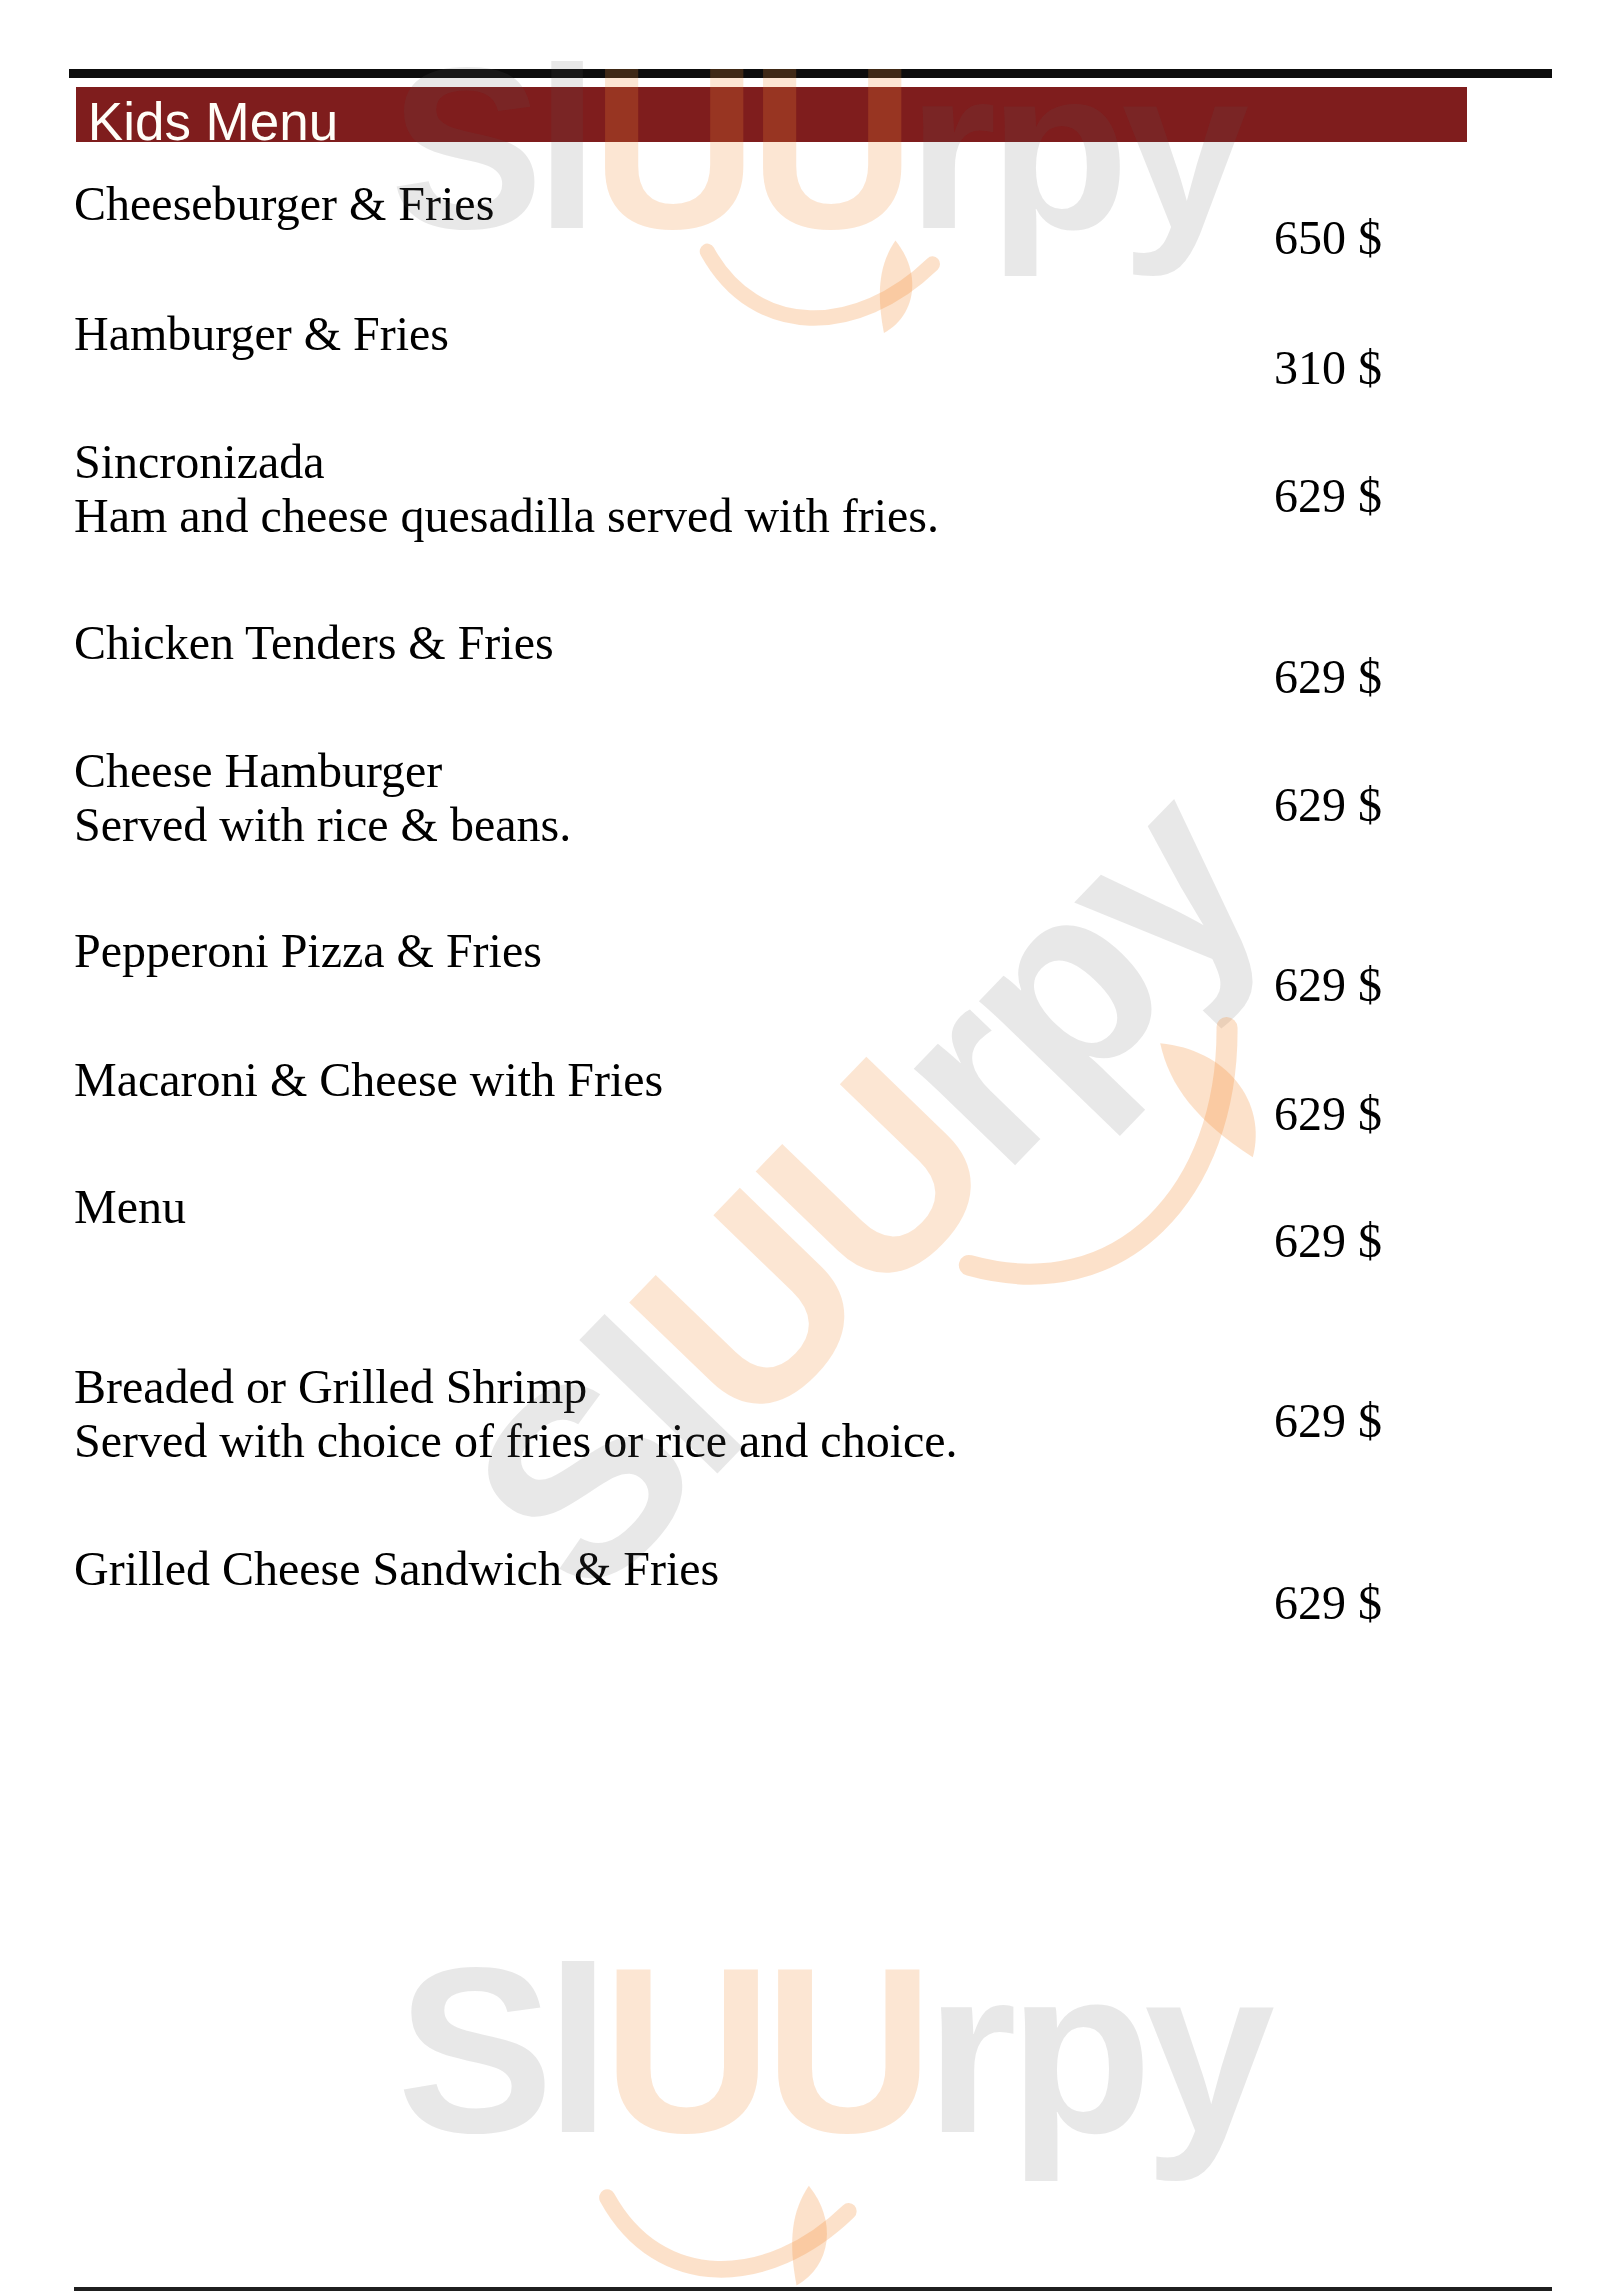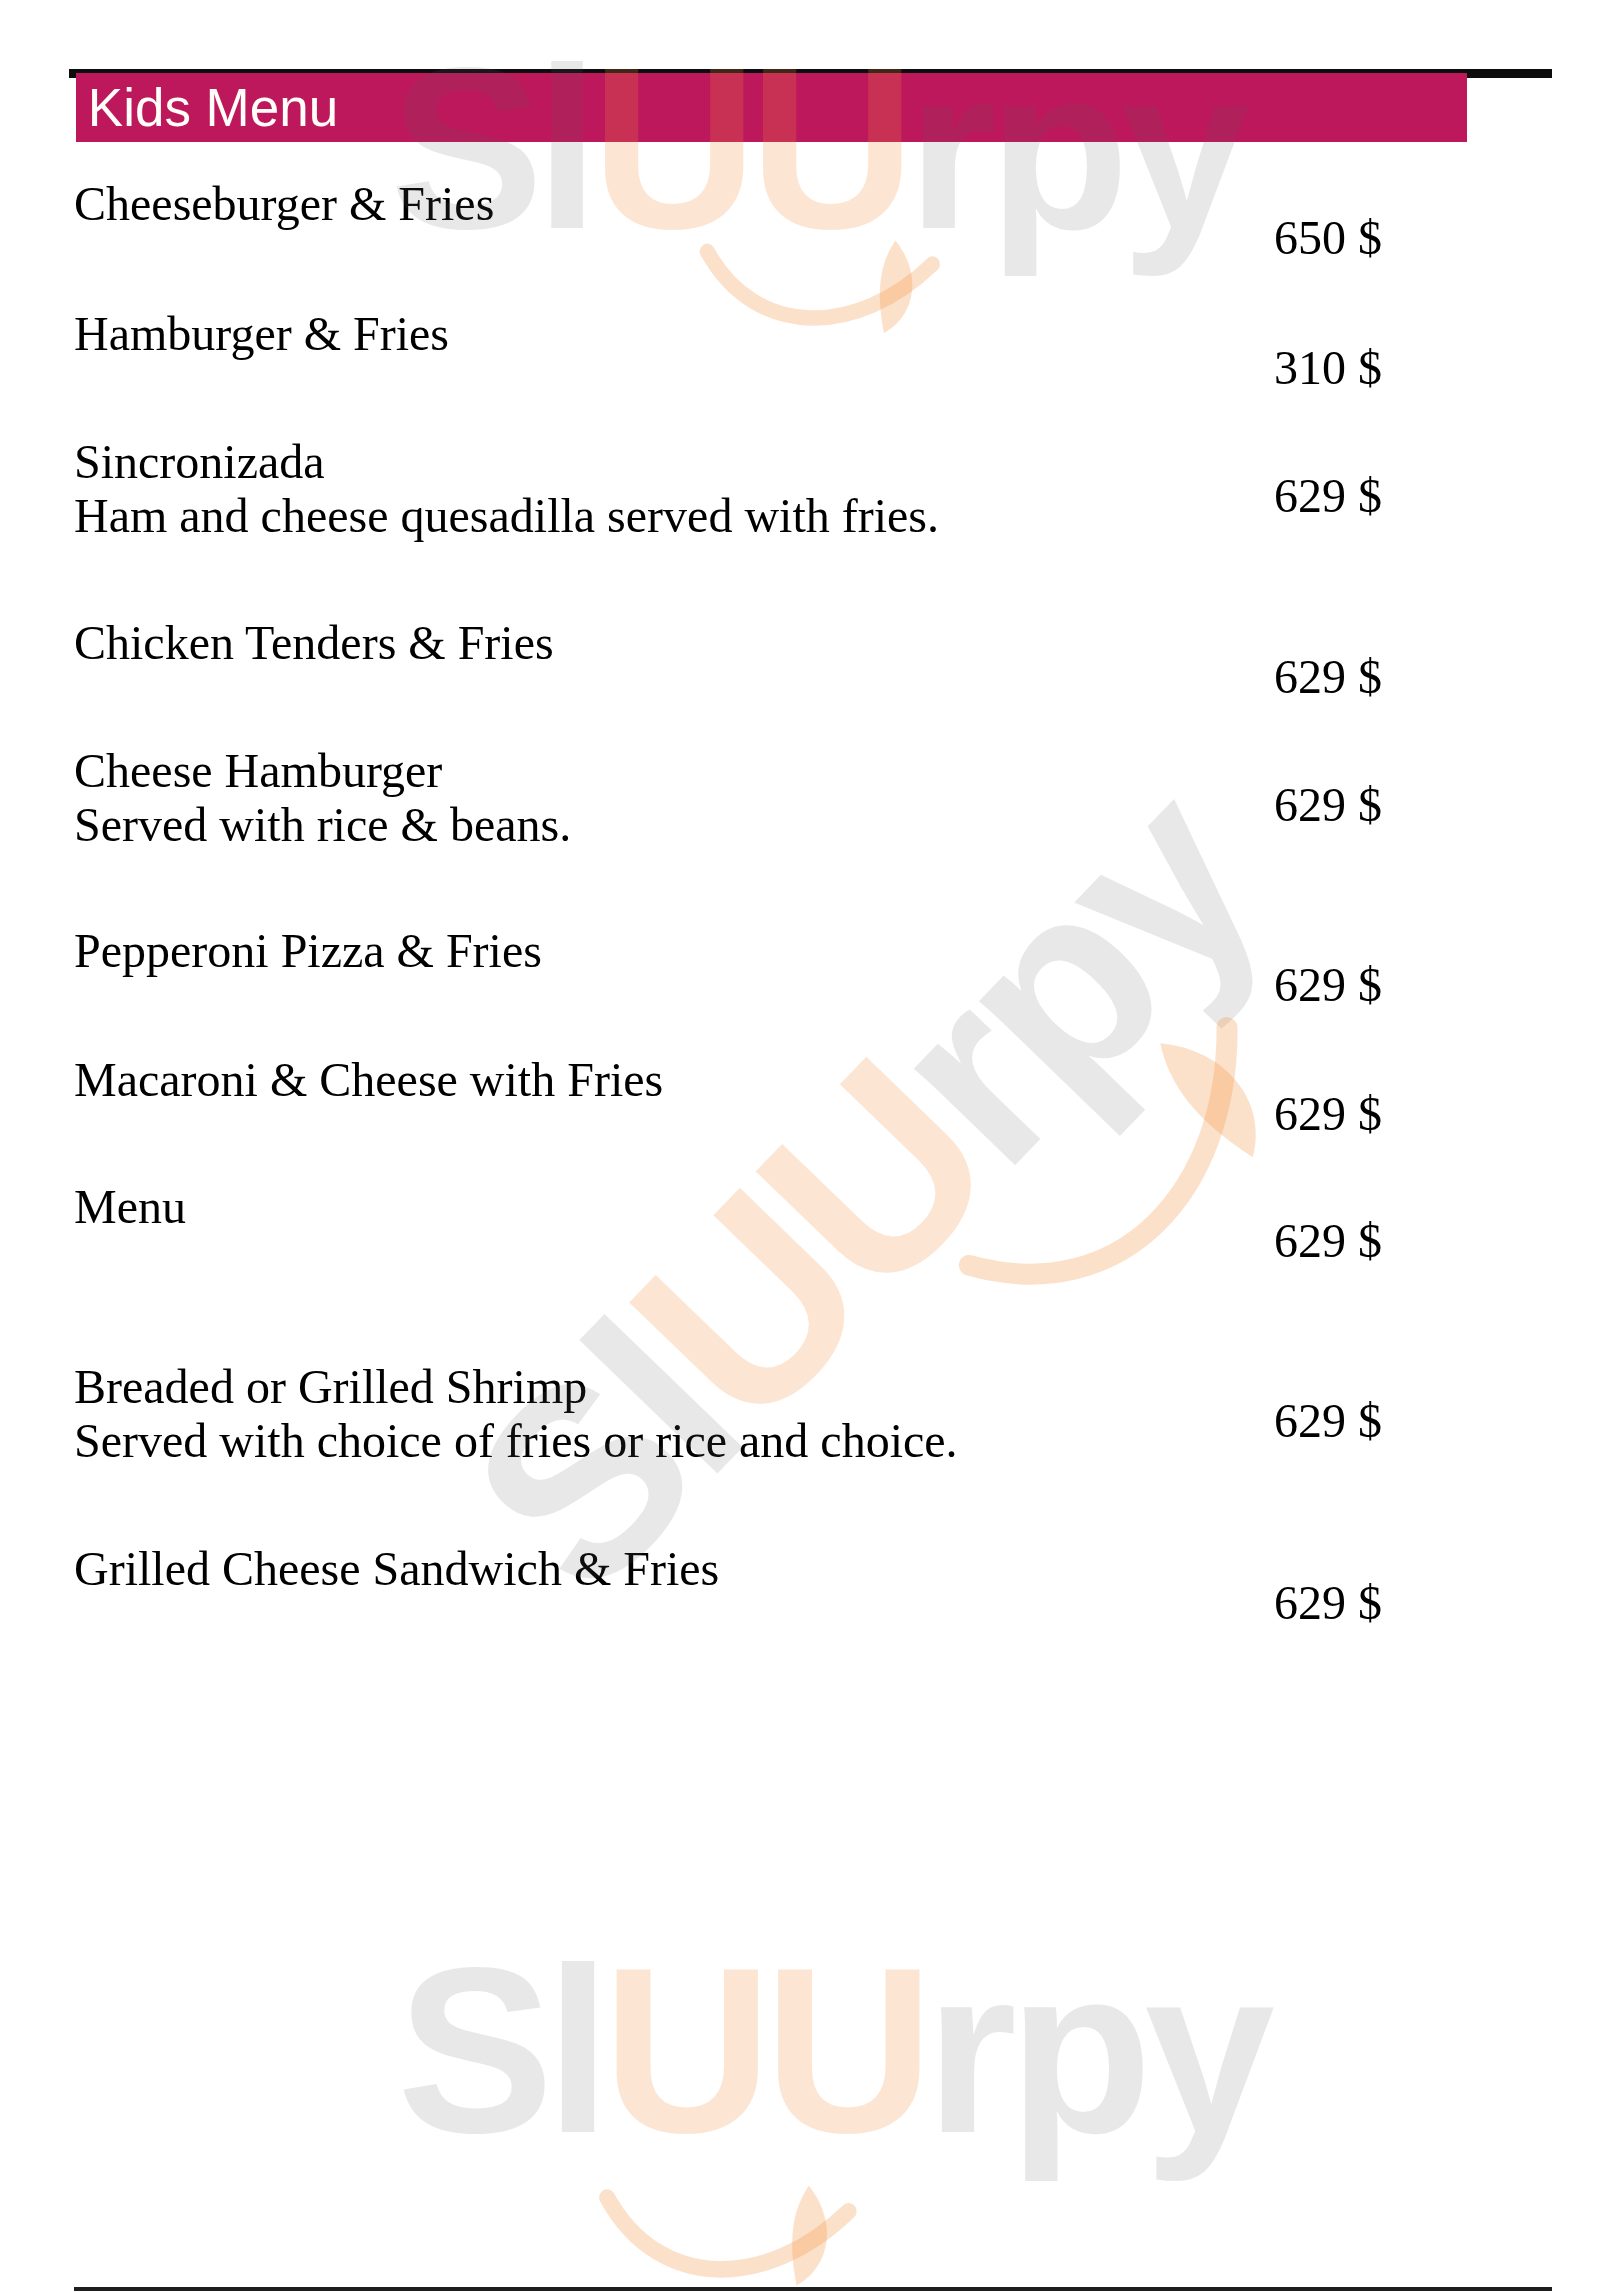--- a/index.html
+++ b/index.html
@@ -18,23 +18,23 @@
     z-index: 1;
   }
   .rule-bottom {
     position: absolute; left: 74px; top: 2287px;
     width: 1478px; height: 3.9px; background: #1f1f1f;
     z-index: 1;
   }
 
   
   .header-bar {
-    position: absolute; left: 76px; top: 73px;
-    width: 1391px; height: 69px;
-    background: #be185d;
+    position: absolute; left: 76px; top: 87px;
+    width: 1391px; height: 55px;
+    background: #7f1d1d;
     z-index: 1;
   }
   .header-bar .title {
     font-family: "Liberation Sans", sans-serif;
     font-size: 53px; font-weight: 400;
     color: #fffef8;
     line-height: 69px;
     padding-left: 11.8px;
     white-space: nowrap;
   }

